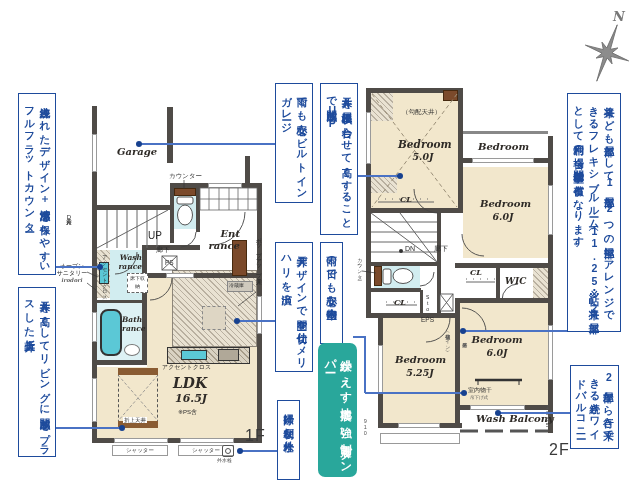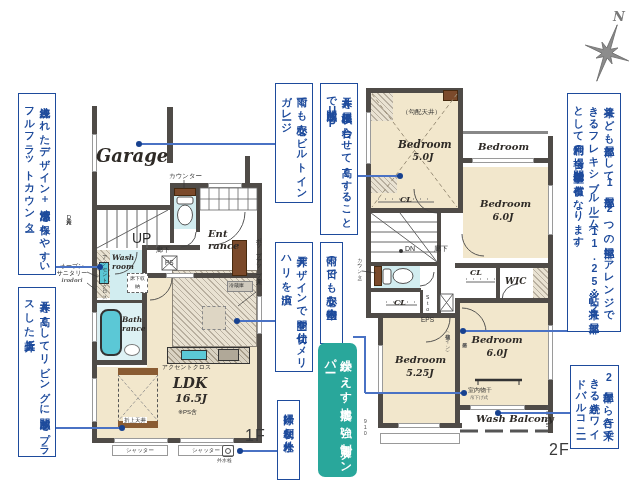--- a/index.html
+++ b/index.html
@@ -8,21 +8,21 @@
   .floor{position:absolute;z-index:1;}
   .beige{background:#f2e7cc;}
   .cyan{background:#d2edf0;}
   .hatch{background:repeating-linear-gradient(45deg,#b9b0a0 0 1px,rgba(0,0,0,0) 1px 4px) #e9e2d2;}
   .wall{position:absolute;background:#4f4b47;z-index:2;}
   .win{position:absolute;background:#fff;border:1px solid #9a9a9a;box-sizing:border-box;z-index:2;}
   .thinrail{position:absolute;background:#888;z-index:2;}
   svg.overlay{position:absolute;left:0;top:0;z-index:3;pointer-events:none;}
   .lbl{position:absolute;z-index:4;white-space:nowrap;color:#2b2b2b;line-height:1.15;}
   .serif{font-family:"DejaVu Serif","Liberation Serif",serif;font-style:italic;font-weight:bold;color:#2e2a26;}
-  .wrap{white-space:normal;text-align:left;}
+  .wrap{white-space:normal;text-align:right;}
   .vs{writing-mode:vertical-rl;text-orientation:upright;letter-spacing:0;}
   .note{position:absolute;z-index:6;writing-mode:vertical-rl;text-orientation:upright;
         background:#fff;border:1.5px solid #1e4b9c;color:#1e4b9c;font-weight:bold;
         padding:5px 3px;box-sizing:content-box;}
   .damper{border:none;background:#29a79b;color:#fff;border-radius:7px;padding:8px 4px;}
   .cline{position:absolute;background:#4a72c4;height:1.6px;z-index:5;}
   .cvline{position:absolute;background:#4a72c4;width:1.6px;z-index:5;}
   .dot{position:absolute;width:6px;height:6px;border-radius:50%;background:#17418f;z-index:5;}
   .chip{position:absolute;box-sizing:border-box;z-index:3;}
   .flabel{position:absolute;z-index:4;font-size:16px;color:#3a3a3a;letter-spacing:1px;}
@@ -247,27 +247,27 @@
   <div class="note" style="left:18px;top:287px;height:158px;font-size:10.5px;letter-spacing:0.8px;line-height:1.45;">天井を高くしてリビングに開放感をプラスした折上天井</div>
   <div class="note" style="left:275px;top:83px;height:108px;font-size:10.5px;letter-spacing:0.8px;line-height:1.45;">雨でも安心なビルトインガレージ</div>
   <div class="note" style="left:320px;top:83px;height:140px;font-size:10.5px;letter-spacing:0.8px;line-height:1.45;">天井を屋根形状に合わせて高くすることで開放感UP</div>
   <div class="note" style="left:275px;top:242px;height:118px;font-size:10.5px;letter-spacing:0.5px;line-height:1.45;">天井デザインで空間を仕切りメリハリを演出</div>
   <div class="note" style="left:320px;top:242px;height:90px;font-size:10.5px;letter-spacing:0.5px;line-height:1.45;">雨の日でも安心な室内物干</div>
   <div class="note" style="left:277px;top:400px;height:68px;font-size:10.5px;letter-spacing:0.5px;line-height:1.45;">掃除に便利な外水栓</div>
   <div class="note damper" style="left:318px;top:343px;height:118px;font-size:11.5px;letter-spacing:2px;line-height:1.35;">繰かえす地震に強い制震ダンパー</div>
   <div class="note" style="left:567px;top:93px;height:227px;font-size:10.5px;letter-spacing:0.5px;line-height:1.45;">将来こども部屋として1部屋を2つの部屋にアレンジできるフレキシブルルーム（11.25帖）※将来2部屋として利用の場合、間仕切壁工事は有償となります。</div>
   <div class="note" style="left:570px;top:365px;height:72px;font-size:10.5px;letter-spacing:0.5px;line-height:1.3;">2部屋から行き来できる続きワイドバルコニー</div>
 
-  <div class="lbl serif" style="left:96px;top:146px;font-size:18px;">Garage</div>
+  <div class="lbl serif" style="left:117px;top:146px;font-size:10px;">Garage</div>
   <div class="lbl" style="left:169px;top:172px;font-size:6.5px;">カウンター</div>
-  <div class="lbl" style="left:132px;top:230px;font-size:14px;">UP</div>
+  <div class="lbl" style="left:148px;top:230px;font-size:10px;">UP</div>
   <div class="lbl" style="left:156px;top:246px;font-size:7px;">廊下</div>
   <div class="lbl" style="left:165px;top:259px;font-size:6.5px;">PS</div>
   <div class="lbl serif wrap" style="left:208px;top:228px;width:32px;font-size:10px;white-space:normal;">Ent rance</div>
-  <div class="lbl serif wrap" style="left:112px;top:254px;width:30px;font-size:7.5px;white-space:normal;">Wash room</div>
+  <div class="lbl serif wrap" style="left:112px;top:254px;width:30px;font-size:7.5px;white-space:normal;">Wash rance</div>
   <div class="lbl serif wrap" style="left:122px;top:316px;width:20px;font-size:7.5px;white-space:normal;">Bath rance</div>
   <div class="lbl serif" style="left:173px;top:375px;font-size:14px;">LDK</div>
   <div class="lbl serif" style="left:175px;top:393px;font-size:11px;">16.5J</div>
   <div class="lbl" style="left:178px;top:409px;font-size:6px;">※PS含</div>
   <div class="lbl" style="left:162px;top:364px;font-size:6px;">アクセントクロス</div>
   <div class="lbl vs" style="left:101px;top:252px;height:48px;font-size:5px;">アクセントクロス</div>
   <div class="lbl vs" style="left:65px;top:214px;height:32px;font-size:6px;">天井DN</div>
   <div class="lbl" style="left:56px;top:263px;width:32px;font-size:6px;text-align:center;white-space:normal;">
     <span>オープン</span><br>
     <span>サニタリー</span><br>

